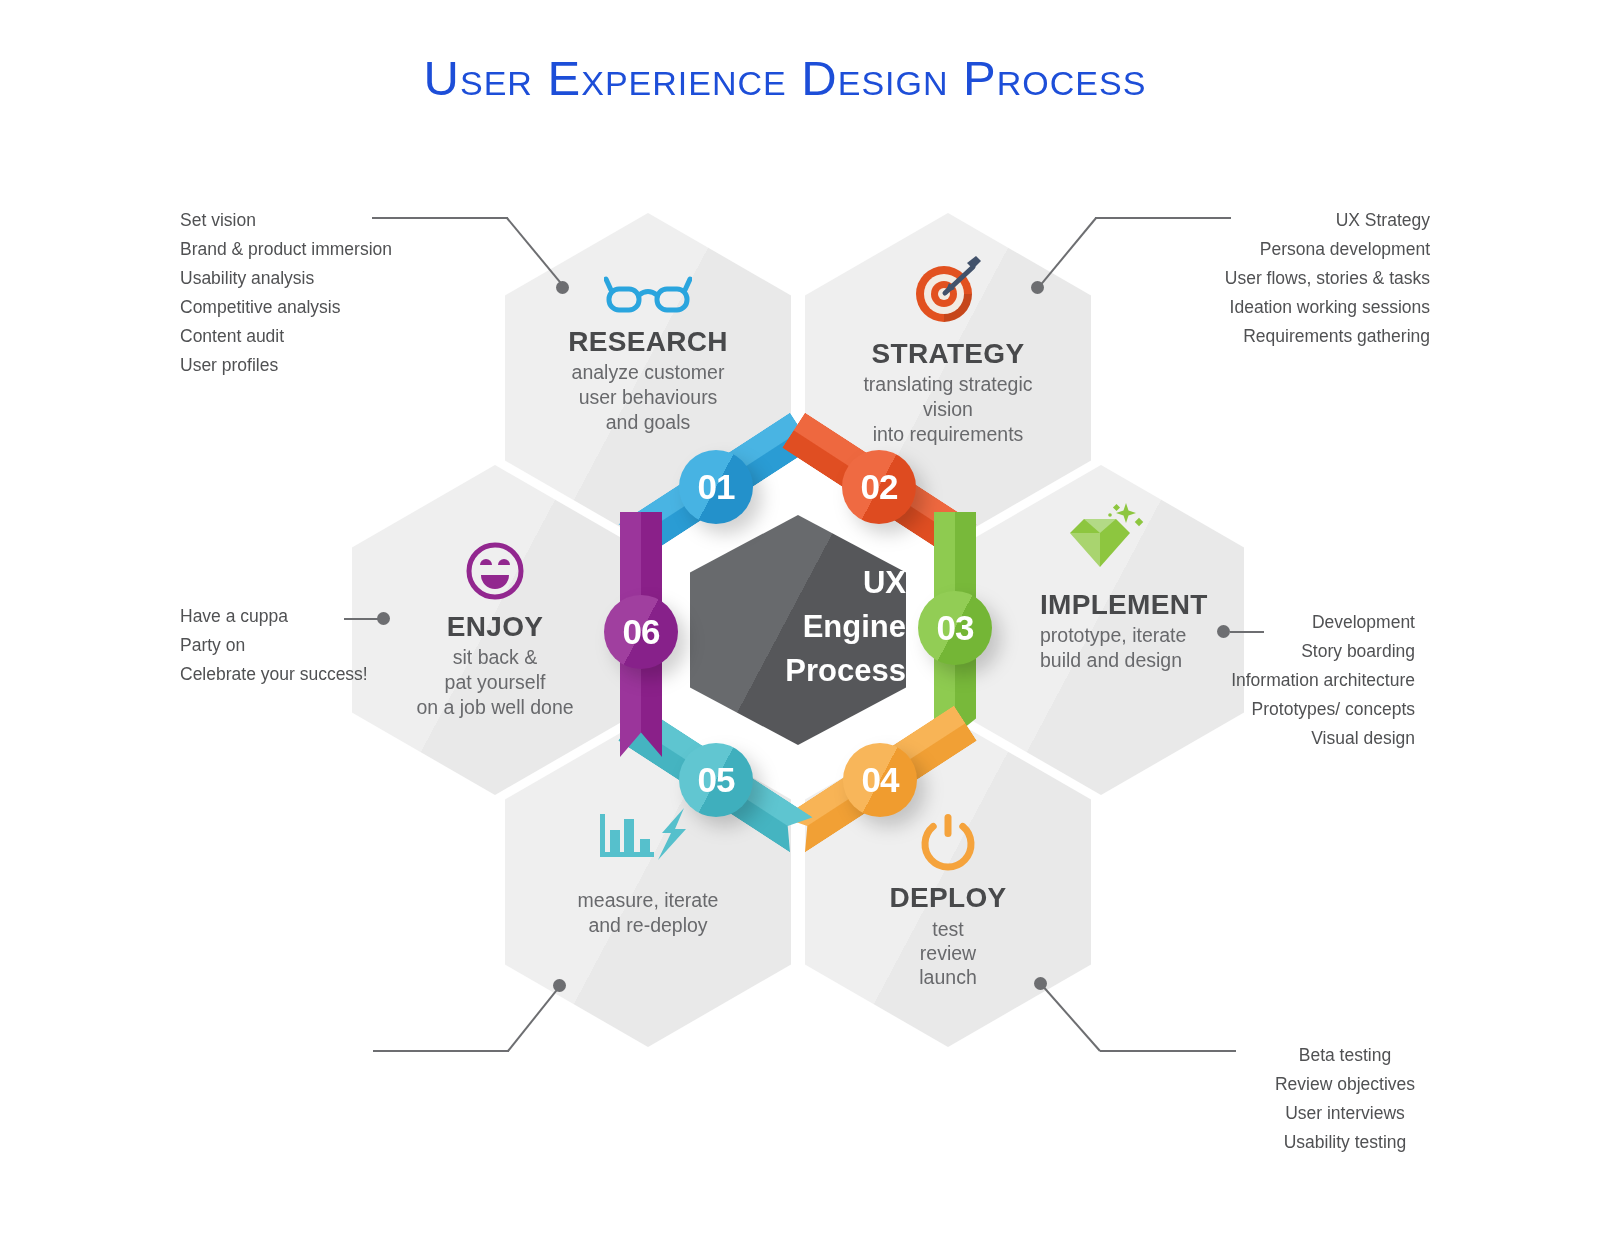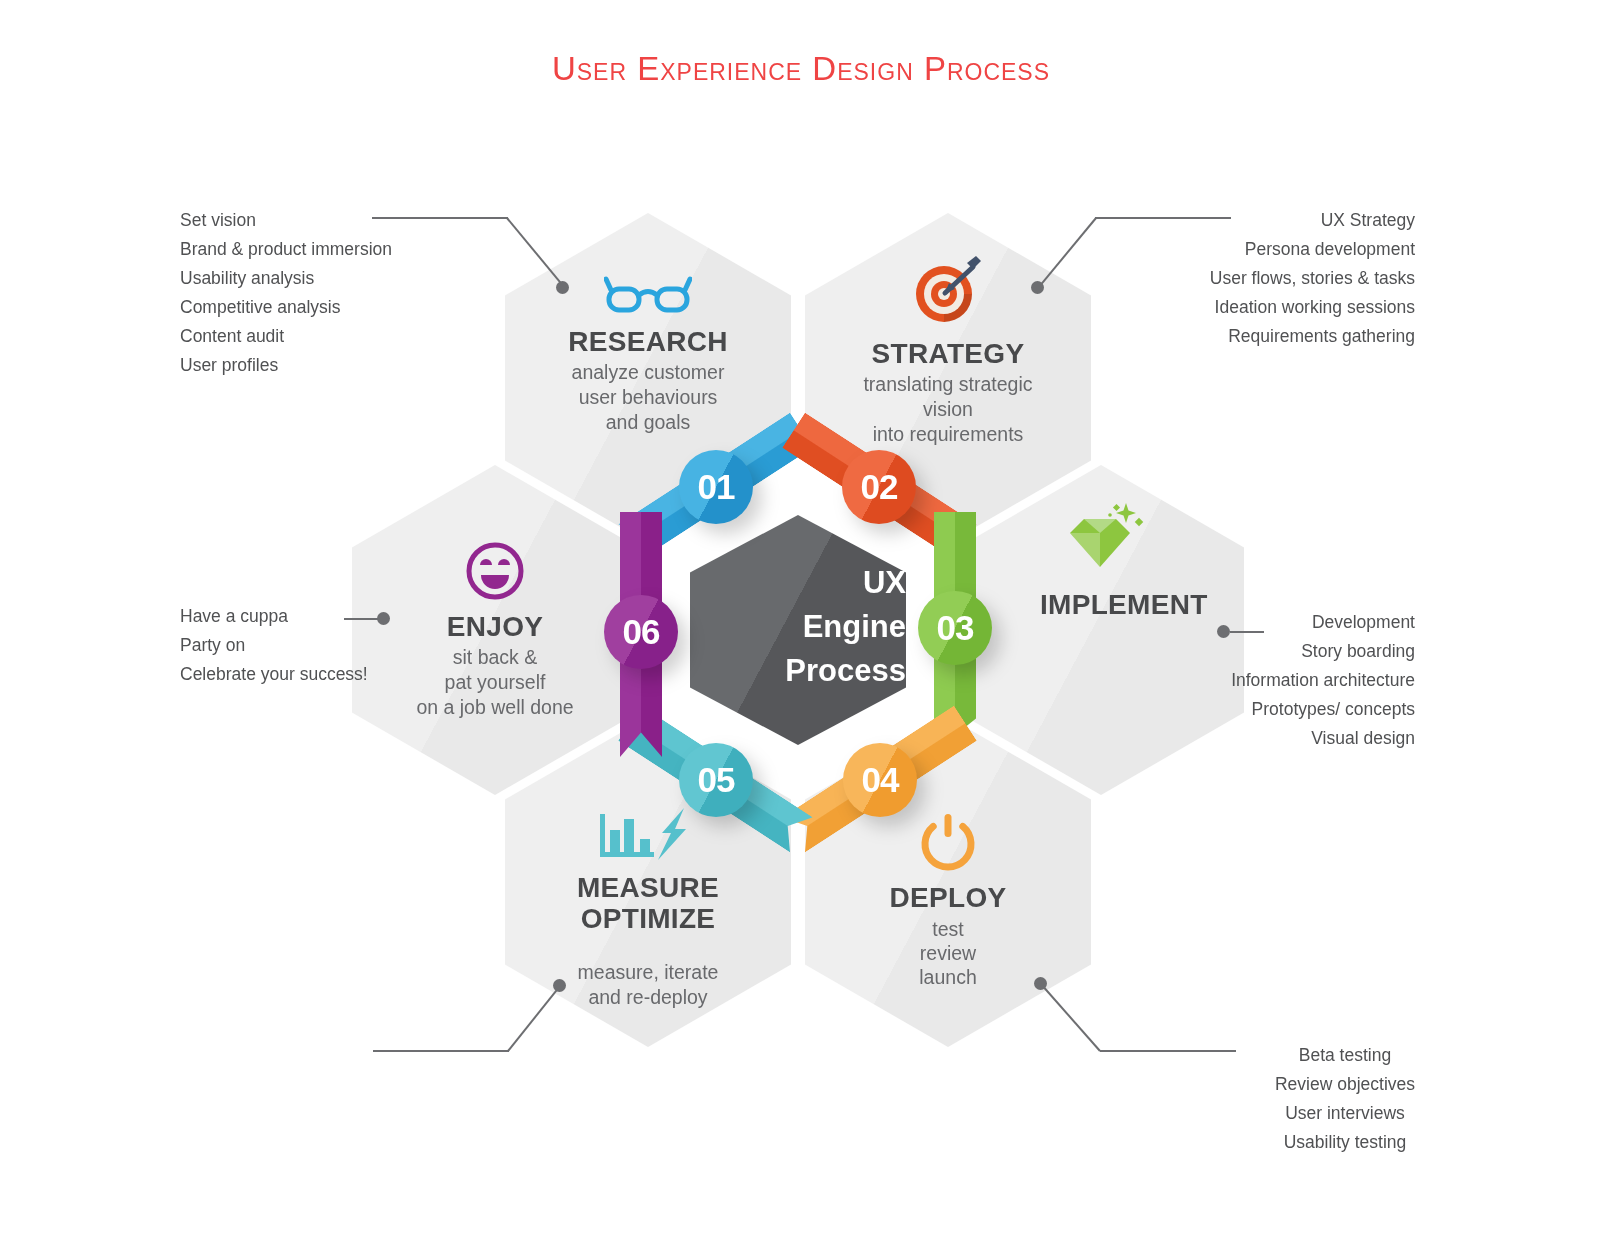--- a/index.html
+++ b/index.html
@@ -1,21 +1,21 @@
 <!DOCTYPE html>
 <html><head>
 <meta charset="utf-8">
 <style>
   html,body{margin:0;padding:0;background:#fff;}
   .canvas{position:relative;width:1600px;height:1257px;background:#ffffff;overflow:hidden;
           font-family:"Liberation Sans",sans-serif;}
 
   
-  .page-title{position:absolute;left:16px;top:50px;width:1570px;text-align:center;
-              font-variant:small-caps;font-size:33px;font-weight:400;color:#ef4444;letter-spacing:1px;}
+  .page-title{position:absolute;left:0;top:50px;width:1570px;text-align:center;
+              font-variant:small-caps;font-size:49px;font-weight:400;color:#1d4ed8;letter-spacing:1px;}
 
   
   .hex{position:absolute;width:286px;height:330px;z-index:1;
        clip-path:polygon(50% 0,100% 25%,100% 75%,50% 100%,0 75%,0 25%);
        background:linear-gradient(118deg,#efefef 48%,#e9e9e9 48%);
        filter:drop-shadow(6px 8px 10px rgba(0,0,0,0.07));}
   #hex-research{left:505px;top:213px}
   #hex-strategy{left:805px;top:213px}
   #hex-enjoy{left:352px;top:465px}
   #hex-implement{left:958px;top:465px}
@@ -74,21 +74,21 @@
   #content-implement .icon{margin:0 0 0 18px;}
   #content-implement .stage-title{margin-top:12px;}
   #content-measure{left:505px;top:806px;width:286px}
   #content-measure .stage-desc{margin-top:26px;}
   #content-deploy{left:805px;top:808px;width:286px}
   #content-deploy .stage-desc{line-height:24px;margin-top:4px;}
 
   
   .callout{position:absolute;z-index:2;font-size:17.5px;line-height:29px;color:#505153;white-space:pre-line;}
   #callout-top-left{left:180px;top:206px}
-  #callout-top-right{right:185px;top:206px;text-align:right}
+  #callout-top-right{right:170px;top:206px;text-align:right}
   #callout-mid-left{left:180px;top:602px}
   #callout-mid-right{right:185px;top:608px;text-align:right}
   #callout-bottom-left{left:180px;top:1040px}
   #callout-bottom-right{right:185px;top:1041px;text-align:center}
 
   
   .cline{position:absolute;height:2px;background:#6d6e71;z-index:2;}
   #cl-tl-h{left:372px;top:217px;width:136px}
   #cl-tl-d{left:507px;top:217px;width:90px;transform-origin:0 50%;transform:rotate(50.4deg)}
   #cl-tr-h{left:1095px;top:217px;width:136px}
@@ -191,35 +191,35 @@
     <svg class="icon" width="88" height="74" viewBox="0 0 88 74">
       <polygon points="12,30 26,16 58,16 72,30 42,64" fill="#8dc63f"></polygon>
       <polygon points="26,16 42,30 58,16" fill="#b3da86"></polygon>
       <polygon points="12,30 42,30 42,64" fill="rgba(255,255,255,0.25)"></polygon>
       <path d="M68 0 L70.5 7.5 L78 10 L70.5 12.5 L68 20 L65.5 12.5 L58 10 L65.5 7.5 Z" fill="#8dc63f"></path>
       <rect x="56" y="2" width="5" height="5" transform="rotate(45 58.5 4.5)" fill="#8dc63f"></rect>
       <rect x="78" y="16" width="6" height="6" transform="rotate(45 81 19)" fill="#8dc63f"></rect>
       <circle cx="52" cy="12" r="1.8" fill="#8dc63f"></circle>
     </svg>
     <div class="stage-title">IMPLEMENT</div>
+    <div class="stage-desc">prototype, iterate
+build and design</div>
   </div>
 
   <div class="stage" id="content-measure">
     <svg class="icon" width="100" height="56" viewBox="0 0 100 56">
       <g fill="#56c0cc">
         <rect x="2" y="8" width="5" height="38"></rect>
         <rect x="12" y="24" width="10" height="22"></rect>
         <rect x="26" y="13" width="10" height="33"></rect>
         <rect x="42" y="33" width="10" height="13"></rect>
         <rect x="2" y="46" width="54" height="5"></rect>
         <path d="M86 2 L64 27 L73 27 L60 54 L88 23 L77 23 Z"></path>
       </g>
     </svg>
-    <div class="stage-title">MEASURE
-OPTIMIZE</div>
     <div class="stage-desc">measure, iterate
 and re-deploy</div>
   </div>
 
   <div class="stage" id="content-deploy">
     <svg class="icon" width="64" height="64" viewBox="0 0 64 64">
       <path d="M46.8 18.4 A23 23 0 1 1 17.2 18.4" fill="none" stroke="#f5a33c" stroke-width="7" stroke-linecap="round"></path>
       <rect x="28.5" y="6" width="7" height="23" rx="3.5" fill="#f5a33c"></rect>
     </svg>
     <div class="stage-title">DEPLOY</div>

